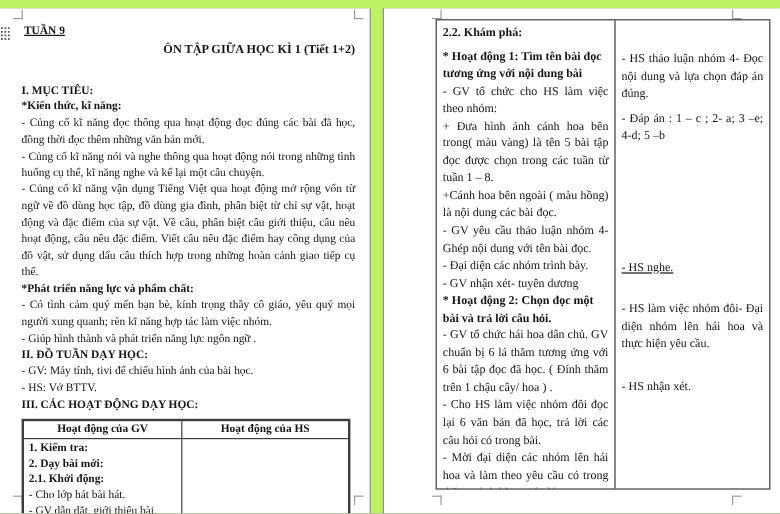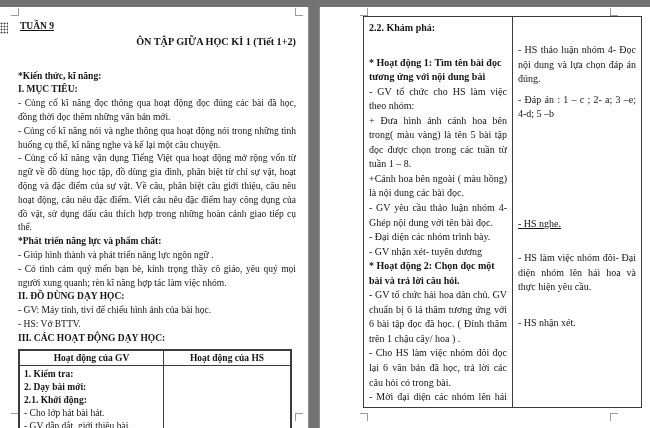--- a/index.html
+++ b/index.html
@@ -1,16 +1,16 @@
 <!DOCTYPE html>
 <html><head>
 <meta charset="utf-8">
 <style>
   html,body{margin:0;padding:0;background:#adadad;}
-  .canvas{position:relative;width:650px;height:428px;overflow:hidden;background:#737373;
+  .canvas{position:relative;width:650px;height:428px;overflow:hidden;background:#bef264;
           font-family:"Liberation Serif","DejaVu Serif",serif;color:#141414;}
   .page{position:absolute;top:7px;bottom:0;background:#ffffff;}
   .page-left{left:0;width:308px;box-shadow:1px 0 0 #8f8f8f;}
   .page-right{left:320px;width:330px;box-shadow:-1px 0 0 #8f8f8f;}
 
   
   .mark{position:absolute;width:7px;height:7px;}
   .mark.tl{border-right:1px solid #9c9c9c;border-bottom:1px solid #9c9c9c;}
   .mark.tr{border-left:1px solid #9c9c9c;border-bottom:1px solid #9c9c9c;}
   .mark.bl{border-right:1px solid #9c9c9c;border-top:1px solid #9c9c9c;}
@@ -27,36 +27,36 @@
   .doc-title{font-weight:bold;text-align:right;margin:1px 0 21px 0;font-size:10.2px;}
   .h{font-weight:bold;margin:0;}
   p.j{margin:0;text-align:justify;}
   p.n{margin:0;}
 
   
   .ltable{width:270px;margin-top:3px;border:2px solid #3d3d3d;}
   .lt-row{display:flex;}
   .lt-head .cell{border-bottom:1px solid #3d3d3d;}
   .cell{box-sizing:border-box;}
-  .cell-l{width:144px;border-right:1px solid #3d3d3d;}
+  .cell-l{width:132px;border-right:1px solid #3d3d3d;}
   .cell-r{flex:1;}
   .lt-head .cell{height:15px;font-weight:bold;text-align:center;line-height:15px;}
   .lt-body .cell{height:66px;padding:2px 0 0 4px;}
   .lt-body p{margin:0;line-height:13px;}
   .lt-body p.b{font-weight:bold;}
 
   
   .rtable{position:absolute;left:43px;top:9px;width:279px;height:392px;
           border:1px solid #3d3d3d;display:flex;box-sizing:border-box;font-size:10px;}
   .rt-left{width:149px;box-sizing:border-box;border-right:1px solid #3d3d3d;
            padding:4px 5px 4px 5px;display:flex;flex-direction:column;overflow:hidden;}
   .rt-right{flex:1;padding:4px 5px;box-sizing:border-box;overflow:hidden;}
   .rt-left p,.rt-right p{margin:0;line-height:14.55px;text-align:justify;}
   .rt-left p.b{font-weight:bold;text-align:left;}
-  .rt-left p.gap-top{margin-top:20px;}
+  .rt-left p.gap-top{margin-top:5px;}
   .rt-right p.m1{margin-top:22px;}
   .rt-right p.m2{margin-top:6px;}
   .rt-right p.m3{margin-top:95px;text-align:left;text-decoration:underline;}
   .rt-right p.m4{margin-top:20px;}
   .rt-right p.m5{margin-top:21px;text-align:left;}
 </style>
 </head>
 <body>
 
 <div class="canvas">
@@ -65,29 +65,29 @@
     <div class="dots"></div>
     <div class="mark tl" style="left:11px;top:1px;"></div>
     <div class="mark tr" style="left:295px;top:1px;"></div>
     <div class="mark bl" style="left:11px;top:406px;"></div>
     <div class="mark br" style="left:295px;top:406px;"></div>
 
     <div class="lp-content">
       <div class="week">TUẦN 9</div>
       <div class="doc-title">ÔN TẬP GIỮA HỌC KÌ 1  (Tiết 1+2)</div>
 
+      <div class="h">I. MỤC TIÊU:</div>
       <div class="h">*Kiến thức, kĩ năng:</div>
-      <div class="h">I. MỤC TIÊU:</div>
       <p class="j">- Củng cố kĩ năng đọc thông qua hoạt động đọc đúng các bài đã học, đồng thời đọc thêm những văn bản mới.</p>
       <p class="j">- Củng cố kĩ năng nói và nghe thông qua hoạt động nói trong những tình huống cụ thể, kĩ năng nghe và kể lại một câu chuyện.</p>
       <p class="j">- Củng cố kĩ năng vận dụng Tiếng Việt qua hoạt động mở rộng vốn từ ngữ về đồ dùng học tập, đồ dùng gia đình, phân biệt từ chỉ sự vật, hoạt động và đặc điểm của sự vật. Về câu, phân biệt câu giới thiệu, câu nêu hoạt động, câu nêu đặc điểm. Viết câu nêu đặc điểm hay công dụng của đồ vật, sử dụng dấu câu thích hợp trong những hoàn cảnh giao tiếp cụ thể.</p>
       <div class="h">*Phát triển năng lực và phẩm chất:</div>
+      <p class="j">- Có tình cảm quý mến bạn bè, kính trọng thầy cô giáo, yêu quý mọi người xung quanh; rèn kĩ năng hợp tác làm việc nhóm.</p>
       <p class="j">- Giúp hình thành và phát triển năng lực ngôn ngữ .</p>
-      <p class="j">- Có tình cảm quý mến bạn bè, kính trọng thầy cô giáo, yêu quý mọi người xung quanh; rèn kĩ năng hợp tác làm việc nhóm.</p>
-      <div class="h">II. ĐỒ DÙNG DẠY HỌC:</div>
+      <div class="h">II. ĐỒ TUẦN DẠY HỌC:</div>
       <p class="n">- GV: Máy tính, tivi để chiếu hình ảnh của bài học.</p>
       <p class="n">- HS: Vở BTTV.</p>
       <div class="h">III. CÁC HOẠT ĐỘNG DẠY HỌC:</div>
 
       <div class="ltable">
         <div class="lt-row lt-head">
           <div class="cell cell-l">Hoạt động của GV</div>
           <div class="cell cell-r">Hoạt động của HS</div>
         </div>
         <div class="lt-row lt-body">

